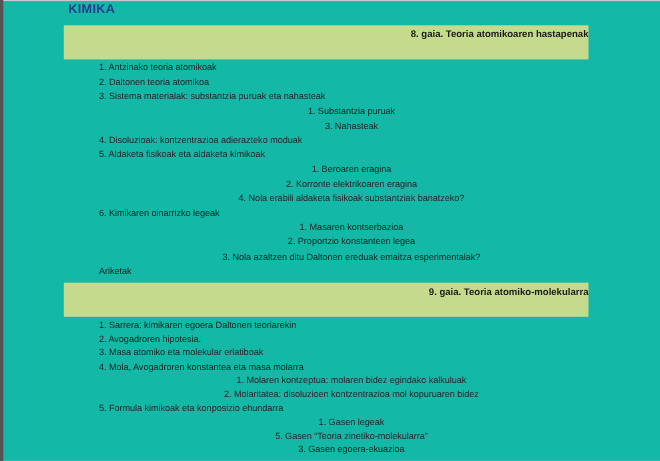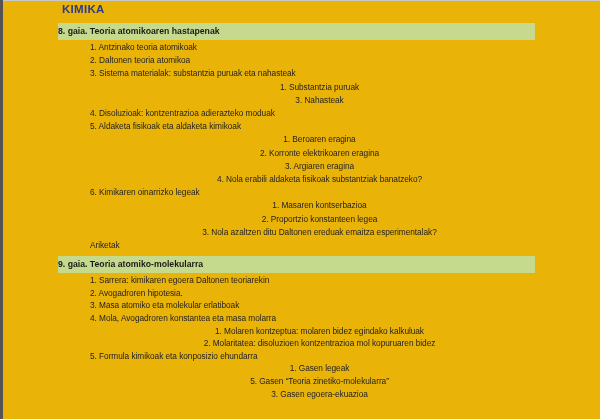--- a/index.html
+++ b/index.html
@@ -6,42 +6,44 @@
     --green:#c5da8c;
     --title-blue:#2b3a8f;
     --body-text:#232323;
     --header-text:#1b1b1b;
     --edge-gray:#545454;
     --topline-gray:#c9c9c9;
   }
   *{margin:0;padding:0;box-sizing:border-box;}
   html,body{width:600px;height:419px;overflow:hidden;background:#ffffff;}
   body{font-family:"Liberation Sans","DejaVu Sans",sans-serif;color:var(--body-text);}
-  .screen{position:relative;width:600px;height:419px;background:#eab308;overflow:hidden;text-decoration:underline;}
+  .screen{position:relative;width:600px;height:419px;background:#14b8a6;overflow:hidden;text-decoration:underline;}
   .top-line{position:absolute;left:0;top:0;width:600px;height:1px;background:var(--topline-gray);}
   .left-strip{position:absolute;left:0;top:0;width:3px;height:419px;background:var(--edge-gray);}
   .content{position:absolute;left:58px;top:2px;width:477px;}
   .page-title{
     margin-left:4px;
     font-size:11.5px;
     font-weight:bold;
     line-height:14px;
     letter-spacing:0.3px;
     color:var(--title-blue);
     margin-bottom:7px;
     white-space:nowrap;
   }
   .section-bar{
-    height:17px;
+    height:31px;
     line-height:17px;
     background:var(--green);
     color:var(--header-text);
     font-size:8.7px;
     font-weight:bold;
+    padding-left:10px;
     white-space:nowrap;
+    text-align:right;
   }
   .toc-items{margin-top:1px;}
   .sec-8 .toc-item{line-height:13.2px;}
   .sec-9 .toc-item{line-height:12.6px;}
   .toc-item{
     font-size:8.3px;
     color:var(--body-text);
     white-space:nowrap;
     letter-spacing:-0.05px;
   }
@@ -64,21 +66,20 @@
       <div class="toc-items">
           <div class="toc-item level-1">1. Antzinako teoria atomikoak</div>
           <div class="toc-item level-1">2. Daltonen teoria atomikoa</div>
           <div class="toc-item level-1">3. Sistema materialak: substantzia puruak eta nahasteak</div>
           <div class="toc-item level-2">1. Substantzia puruak</div>
           <div class="toc-item level-2">3. Nahasteak</div>
           <div class="toc-item level-1">4. Disoluzioak: kontzentrazioa adierazteko moduak</div>
           <div class="toc-item level-1">5. Aldaketa fisikoak eta aldaketa kimikoak</div>
           <div class="toc-item level-2">1. Beroaren eragina</div>
           <div class="toc-item level-2">2. Korronte elektrikoaren eragina</div>
-          <div class="toc-item level-2">3. Argiaren eragina</div>
           <div class="toc-item level-2">4. Nola erabili aldaketa fisikoak substantziak banatzeko?</div>
           <div class="toc-item level-1">6. Kimikaren oinarrizko legeak</div>
           <div class="toc-item level-2">1. Masaren kontserbazioa</div>
           <div class="toc-item level-2">2. Proportzio konstanteen legea</div>
           <div class="toc-item level-2">3. Nola azaltzen ditu Daltonen ereduak emaitza esperimentalak?</div>
           <div class="toc-item level-1">Ariketak</div>
         </div>
     </section>
 
     <div class="sec-gap"></div>

